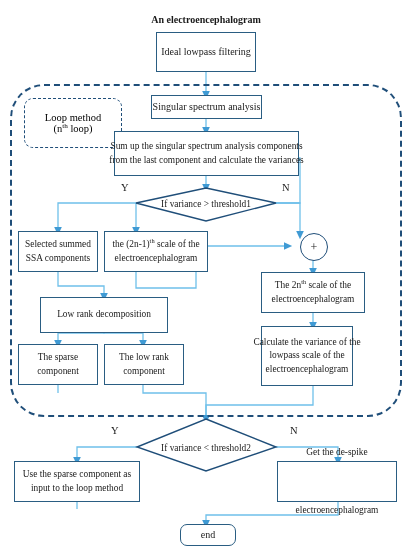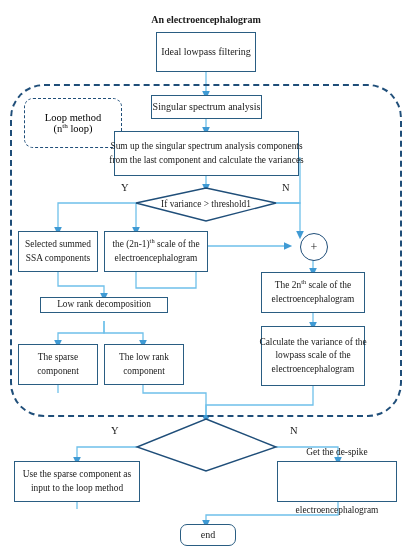--- a/index.html
+++ b/index.html
@@ -202,43 +202,44 @@
 
   <div class="pluscircle" style="left:300px; top:233px; width:26px; height:26px;">
     <span>+</span>
   </div>
 
   <div class="node" style="left:261px; top:272px; width:104px; height:41px; font-size:9.4px;">
     <span class="ln"><span>The 2n</span><sup>th</sup><span> scale of the</span></span>
     <span class="ln">electroencephalogram</span>
   </div>
 
-  <div class="node" style="left:261px; top:326px; width:104px; height:60px; font-size:9.4px;">
+  <div class="node" style="left:261px; top:326px; width:92px; height:60px; font-size:9.4px;">
     <span class="ln">Calculate the variance of the</span>
     <span class="ln">lowpass scale of the</span>
     <span class="ln">electroencephalogram</span>
   </div>
 
-  <div class="node" style="left:40px; top:297px; width:128px; height:16px; font-size:9.4px;">
+  <div class="node" style="left:40px; top:297px; width:128px; height:36px; font-size:9.4px;">
     <span class="ln">Low rank decomposition</span>
   </div>
 
   <div class="node" style="left:18px; top:344px; width:80px; height:41px; font-size:9.4px;">
     <span class="ln">The sparse</span>
     <span class="ln">component</span>
   </div>
 
   <div class="node" style="left:104px; top:344px; width:80px; height:41px; font-size:9.4px;">
     <span class="ln">The low rank</span>
     <span class="ln">component</span>
   </div>
 
   <svg class="svg-layer" viewBox="0 0 412 550" width="412" height="550" style="pointer-events:none;">
     <polygon points="206,419 276,447 206,471 137,447" fill="#ffffff" stroke="#1f4e79" stroke-width="1.4"></polygon>
   </svg>
+  <div class="diamond-label" style="left:156px; top:441px; width:100px; height:14px; font-size:9.4px;">If variance &lt; threshold2</div>
   <div class="branch-label" style="left:111px; top:425px;">Y</div>
   <div class="branch-label" style="left:290px; top:425px;">N</div>
 
   <div class="node" style="left:14px; top:461px; width:126px; height:41px; font-size:9.4px;">
     <span class="ln">Use the sparse component as</span>
     <span class="ln">input to the loop method</span>
   </div>
 
   <div class="node" style="left:277px; top:461px; width:120px; height:41px; font-size:9.4px;gap:44px;">
     <span class="ln">Get the de-spike</span>

